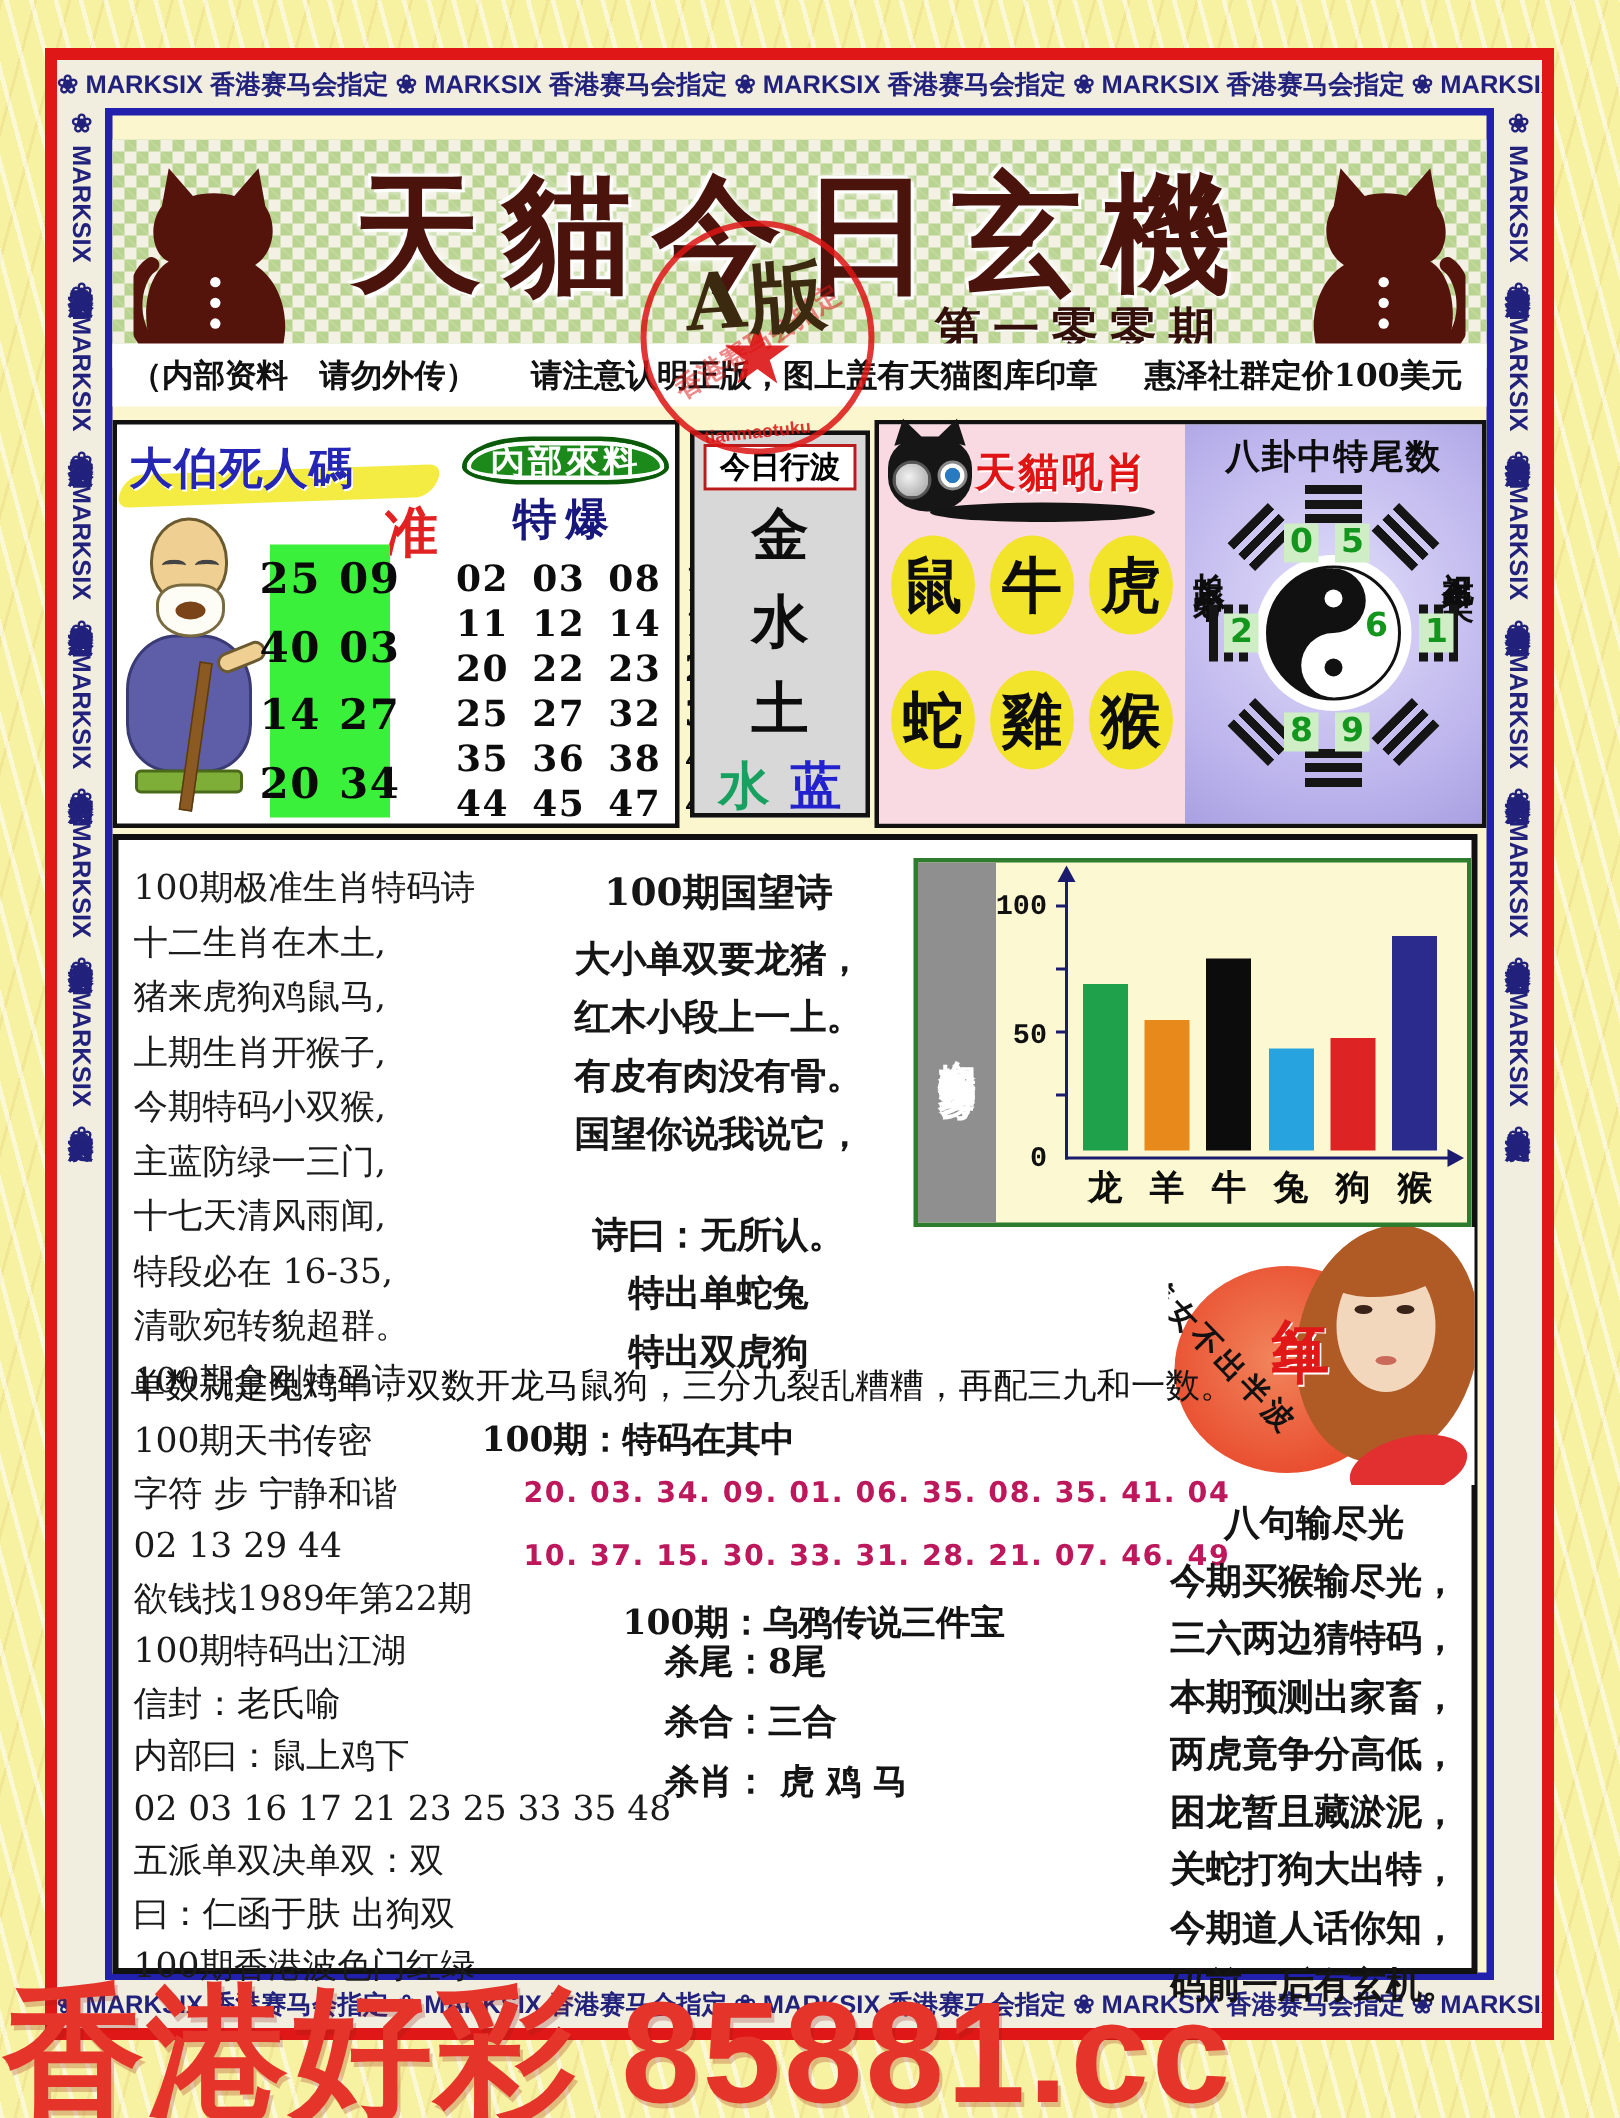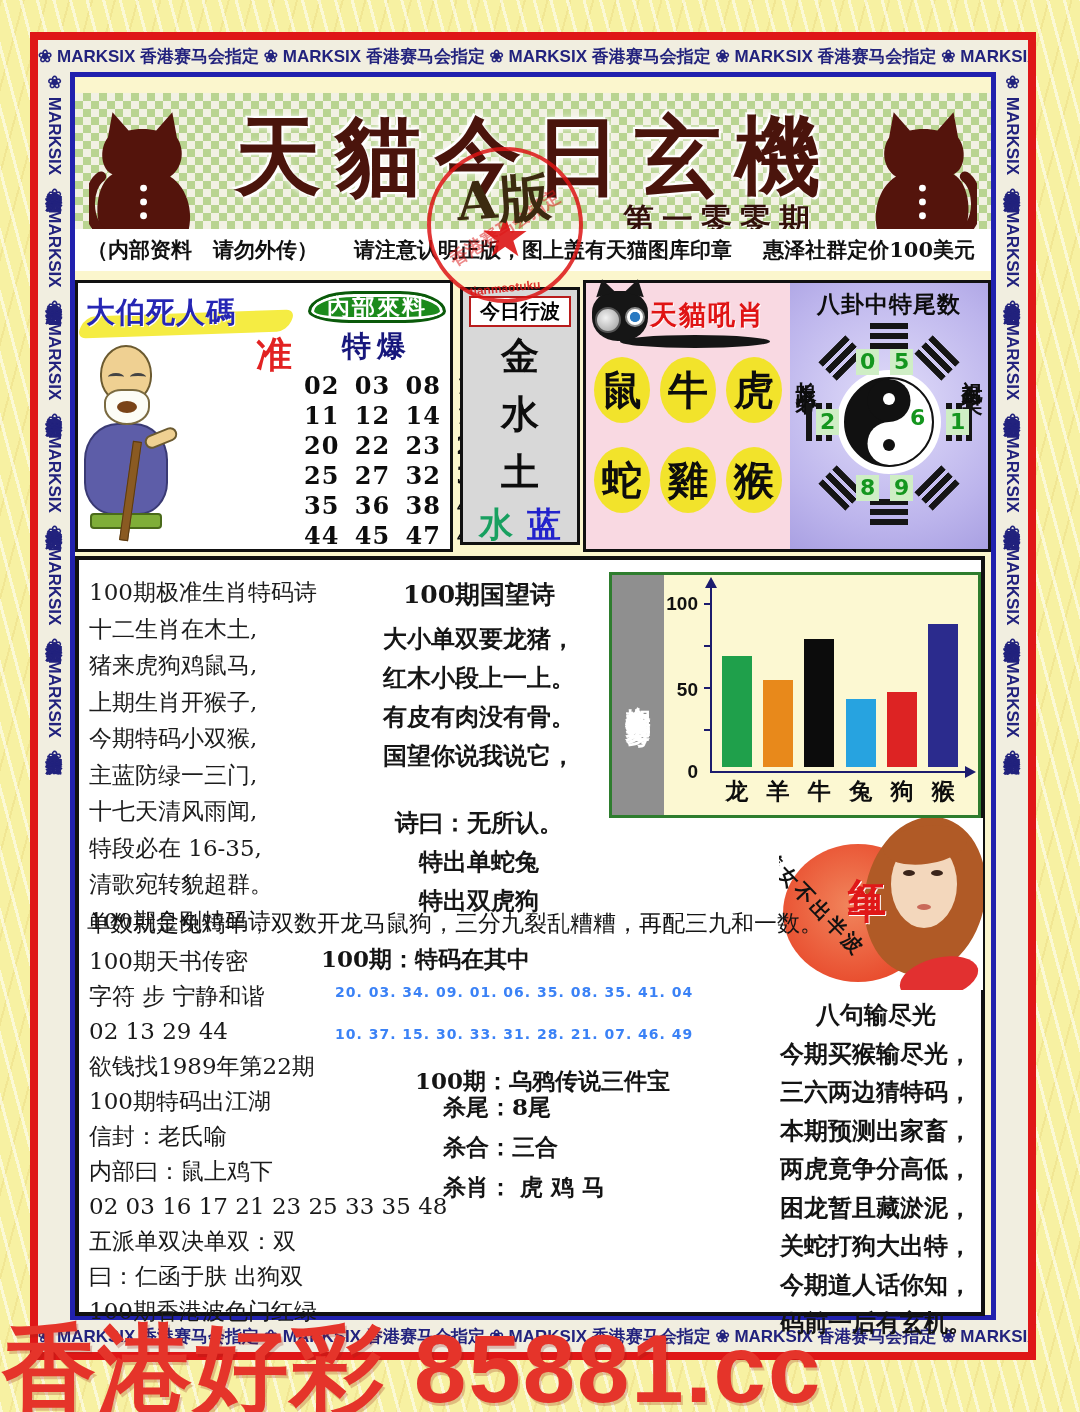--- a/index.html
+++ b/index.html
@@ -163,21 +163,21 @@
     color:#fff; writing-mode:vertical-rl; text-orientation:upright; display:flex; align-items:center;
     justify-content:center; font-size:25px; font-weight:bold; letter-spacing:2px; }
   .plot { position:absolute; left:52px; top:0; right:0; bottom:0; }
   .axis-y { position:absolute; left:46px; top:12px; width:2px; height:186px; background:#1c1c6e; }
   .axis-y::before { content:''; position:absolute; left:-5px; top:-10px;
     border-left:6px solid transparent; border-right:6px solid transparent; border-bottom:11px solid #1c1c6e; }
   .axis-x { position:absolute; left:46px; top:196px; width:256px; height:2px; background:#1c1c6e; }
   .axis-x::before { content:''; position:absolute; right:-10px; top:-5px;
     border-top:6px solid transparent; border-bottom:6px solid transparent; border-left:11px solid #1c1c6e; }
   .ytick { position:absolute; right:280px; font-size:19px; font-weight:bold; color:#111;
-    font-family:Liberation Sans, sans-serif; }
+    font-family:Liberation Mono, monospace; }
   .ytick-mark { position:absolute; left:40px; width:7px; height:2px; background:#1c1c6e; }
   .bars { position:absolute; left:52px; bottom:48px; width:248px; height:160px;
     display:flex; justify-content:space-around; align-items:flex-end; }
   .bar-col { display:flex; flex-direction:column; align-items:center; width:36px; }
   .bar { width:30px; }
   .xlabels { position:absolute; left:52px; bottom:8px; width:248px; display:flex; justify-content:space-around; }
   .xlabels span { font-size:23px; font-weight:bold; color:#0d0d0d; }
   
   .photo { position:absolute; left:700px; top:258px; width:204px; height:172px; background:#fff; overflow:hidden; }
   .ph-blob { position:absolute; left:4px; top:26px; width:150px; height:138px; border-radius:50%;
@@ -194,22 +194,22 @@
   .ph-bikini { position:absolute; left:120px; top:140px; width:80px; height:40px; border-radius:50%;
     background:#e23030; transform:rotate(-14deg); }
   .ph-diag { position:absolute; left:-4px; top:26px; font-size:20px; font-weight:bold; color:#111;
     transform:rotate(46deg); transform-origin:left top; letter-spacing:3px; white-space:nowrap; }
   .ph-red { position:absolute; left:62px; top:30px; writing-mode:vertical-rl; font-size:38px;
     font-weight:bold; color:#e01818; letter-spacing:6px; text-shadow:1px 1px 0 #fff; }
   
   .full-line { position:absolute; left:8px; top:348px; font-size:23px; font-weight:normal; color:#141414; white-space:nowrap; }
   .tianshu { position:absolute; left:10px; top:384px; font-size:23px; color:#1a1a1a; line-height:35px; white-space:pre; }
   .tm-title { position:absolute; left:242px; top:384px; font-size:23px; font-weight:bold; color:#141414; }
-  .tm-row { position:absolute; font-size:14px; font-weight:bold; color:#3b82f6;
-    font-family:"DejaVu Sans",sans-serif; letter-spacing:1px; white-space:nowrap; }
+  .tm-row { position:absolute; font-size:19px; font-weight:bold; color:#be185d;
+    font-family:"DejaVu Sans",sans-serif; letter-spacing:1px; white-space:nowrap;margin-left:14px; }
   .tm-row.r1 { left:256px; top:424px; } .tm-row.r2 { left:256px; top:466px; }
   .wuya-title { position:absolute; left:336px; top:506px; font-size:23px; font-weight:bold; color:#141414; }
   .wuya-line { position:absolute; left:364px; font-size:23px; font-weight:bold; color:#141414; }
   .wy0 { top:532px; } .wy1 { top:572px; } .wy2 { top:612px; }
   .poem-right { position:absolute; left:690px; top:436px; width:214px; text-align:center;
     font-size:24px; font-weight:bold; color:#141414; }
   .poem-right .ln { line-height:38.5px; white-space:nowrap; }
   
   .watermark { position:absolute; left:2px; top:1306px; z-index:40; white-space:nowrap;
     font-family:"Liberation Sans",sans-serif; font-weight:bold; font-size:94px; color:#e5342a;
@@ -272,20 +272,38 @@
                 <div class="om-eye r"></div>
             </div>
             <div class="om-beard">
                 <div class="om-mouth"></div>
               </div>
             <div class="om-body"></div>
             <div class="om-arm"></div>
             <div class="om-cane"></div>
             <div class="om-stool"></div>
           </div>
+          <div class="green-nums">
+            <div class="row">
+                <span>25</span>
+                <span>09</span>
+              </div>
+            <div class="row">
+                <span>40</span>
+                <span>03</span>
+              </div>
+            <div class="row">
+                <span>14</span>
+                <span>27</span>
+              </div>
+            <div class="row">
+                <span>20</span>
+                <span>34</span>
+              </div>
+          </div>
         </div>
         <div class="neibu">
           <div class="neibu-banner">內部來料</div>
           <div class="tebao">特爆</div>
           <div class="neibu-rows">
             <div class="nrow">02 03 08 10</div>
             <div class="nrow">11 12 14 17</div>
             <div class="nrow">20 22 23 24</div>
             <div class="nrow">25 27 32 34</div>
             <div class="nrow">35 36 38 41</div>

